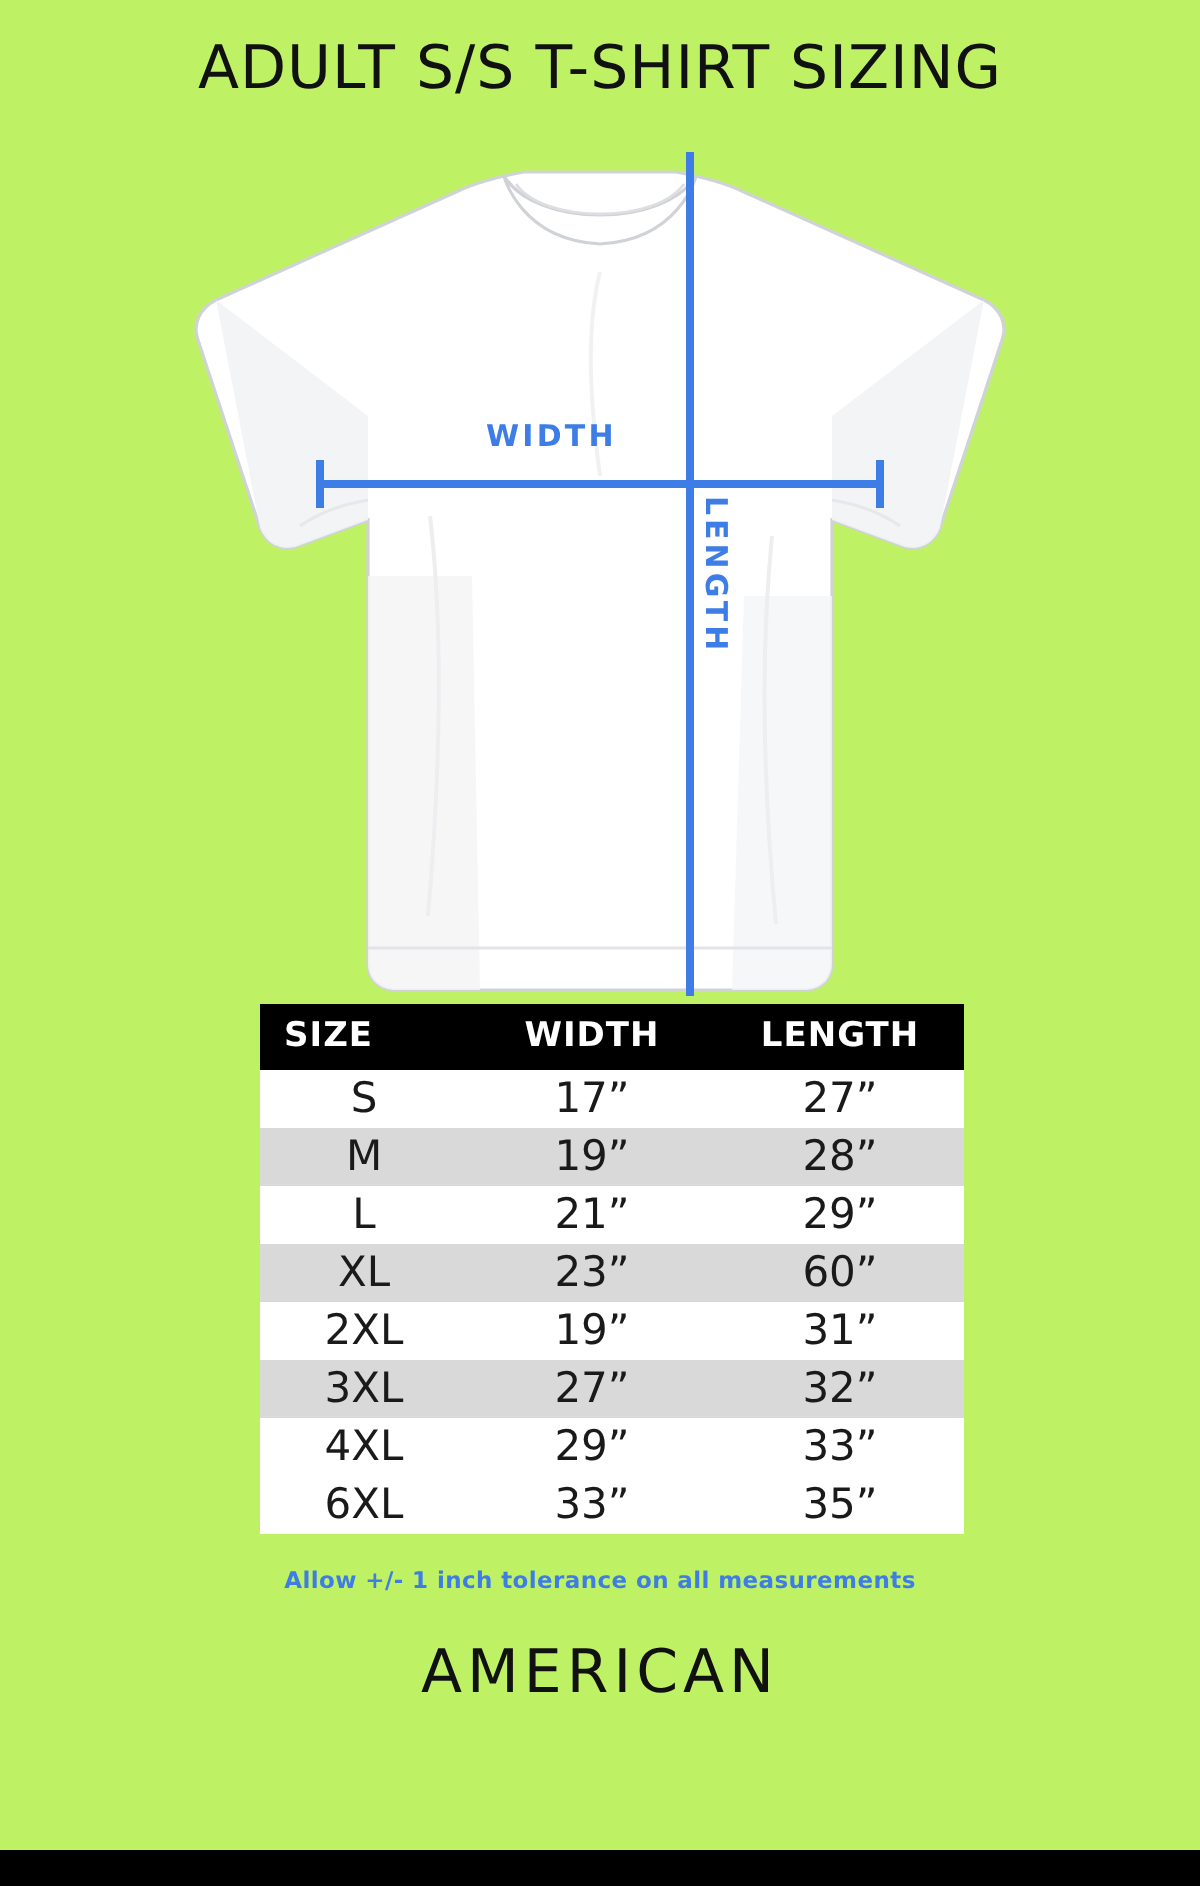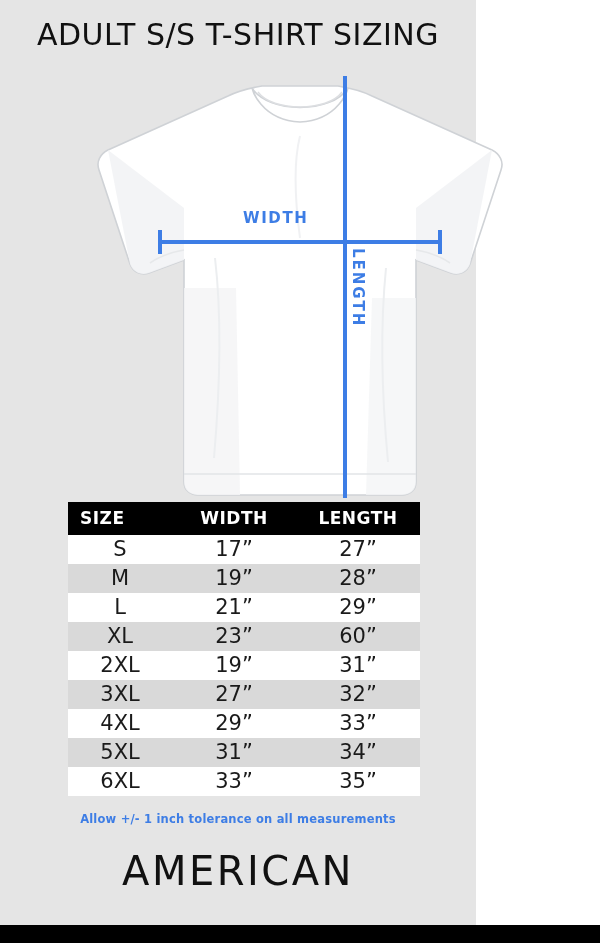--- a/index.html
+++ b/index.html
@@ -9,24 +9,24 @@
   }
   body {
     width: 600px;
     height: 943px;
     font-family: "Liberation Sans", sans-serif;
     color: #000000;
     position: relative;
     overflow: hidden;
   }
   .page {
-    width: 476px;
+    width: 600px;
     height: 943px;
     position: relative;
-    background: #e5e5e5;
+    background: #bef264;
   }
 
   
   .title {
     text-align: center;
     font-size: 30px;
     letter-spacing: 0.5px;
     font-weight: 400;
     padding-top: 17px;
     color: #111111;
@@ -108,21 +108,21 @@
     letter-spacing: 0.2px;
     font-family: "DejaVu Sans", sans-serif;
   }
 
   
   .brand {
     text-align: center;
     margin-top: 22px;
   }
   .brand-main {
-    font-size: 40px;
+    font-size: 30px;
     letter-spacing: 2.5px;
     color: #111111;
     font-family: "DejaVu Sans", sans-serif;
   }
   .brand-sub {
     font-size: 12px;
     letter-spacing: 5px;
     color: #111111;
     margin-top: 2px;
     font-family: "DejaVu Sans", sans-serif;
@@ -236,25 +236,20 @@
         <tr class="row-even">
           <td>3XL</td>
           <td>27”</td>
           <td>32”</td>
         </tr>
         <tr class="row-odd">
           <td>4XL</td>
           <td>29”</td>
           <td>33”</td>
         </tr>
-        <tr class="row-even">
-          <td>5XL</td>
-          <td>31”</td>
-          <td>34”</td>
-        </tr>
         <tr class="row-odd">
           <td>6XL</td>
           <td>33”</td>
           <td>35”</td>
         </tr>
       </tbody>
     </table>
   </div>
 
   <div class="note">Allow +/- 1 inch tolerance on all measurements</div>

